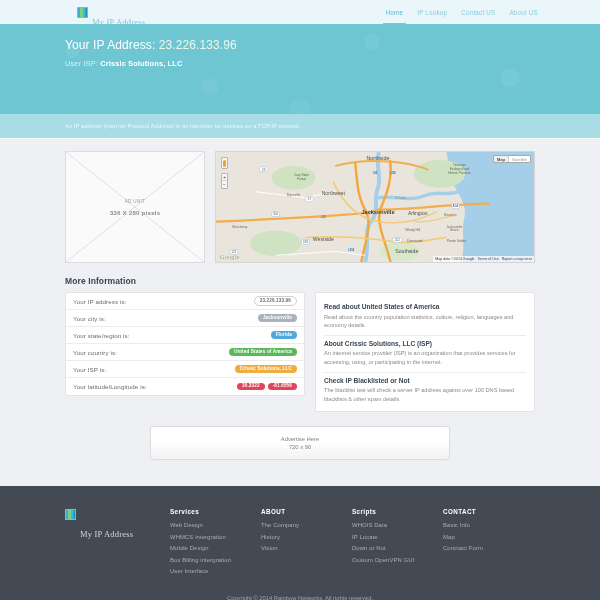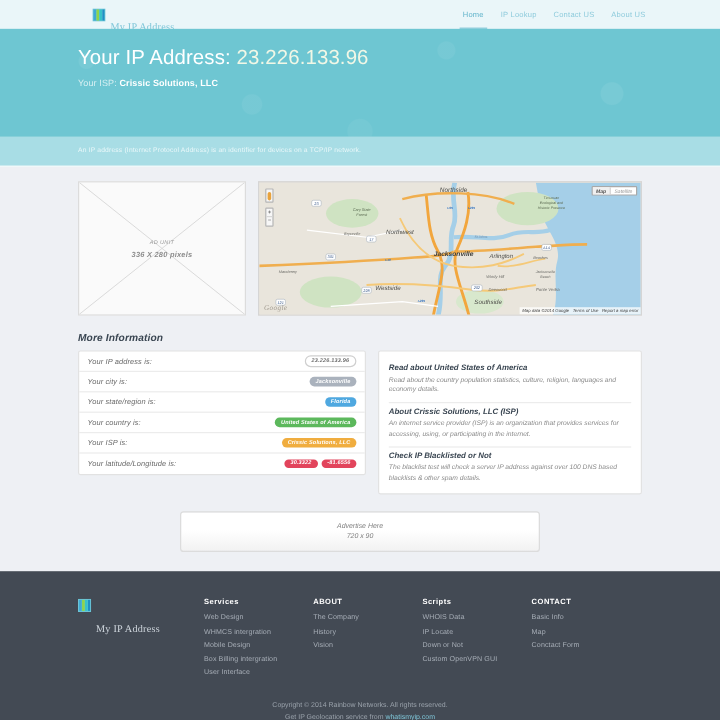--- a/index.html
+++ b/index.html
@@ -45,37 +45,37 @@
     content:""; position:absolute; inset:0;
     background-image:
       radial-gradient(circle at 12% 30%, rgba(255,255,255,.07) 0 6px, transparent 7px),
       radial-gradient(circle at 35% 70%, rgba(255,255,255,.06) 0 8px, transparent 9px),
       radial-gradient(circle at 62% 20%, rgba(255,255,255,.06) 0 7px, transparent 8px),
       radial-gradient(circle at 85% 60%, rgba(255,255,255,.07) 0 9px, transparent 10px),
       radial-gradient(circle at 50% 95%, rgba(255,255,255,.05) 0 10px, transparent 11px);
   }
   .hero-inner { position: relative; padding-top: 14px; }
   .hero h1 {
-    font-size: 17px; font-weight: normal; color: #ffffff; letter-spacing: .1px;
+    font-size: 12px; font-weight: normal; color: #ffffff; letter-spacing: .1px;
   }
   .hero h1 .ipval { color: #f1f7e6; }
   .hero .sub {
     font-size: 7.5px; color: #d8f0f3; margin-top: 7px; letter-spacing: .1px;
   }
   .hero .sub b { color: #ffffff; font-weight: bold; }
 
   
   .infostrip {
     width: 600px; height: 25px; background: #a8dde5; display: flex; align-items: center;
     border-bottom: 1px solid #fff;
   }
   .infostrip p { font-size: 5.6px; color: #eaf8fa; letter-spacing: .15px; }
 
   
-  .main { background: #eef0f4; width: 600px; padding-top: 12px; padding-bottom: 16px; font-style: italic; }
+  .main { background: #eef0f4; width: 600px; padding-top: 12px; padding-bottom: 26px; }
 
   .topcols { display: flex; gap: 10px; align-items: flex-start; }
 
   .adbox {
     width: 140px; height: 112px; background: #fafafa; border: 1px solid #dcdcdc;
     position: relative; display: flex; flex-direction: column;
     align-items: center; justify-content: center; gap: 5px;
   }
   .adbox svg { position: absolute; inset: 0; width: 100%; height: 100%; }
   .adbox .t1 { font-size: 4.6px; color: #9a9a9a; letter-spacing: .3px; position:relative; }
@@ -197,21 +197,21 @@
       <a class="nav-link" href="#">About US</a>
     </div>
   </div>
 
   <div class="hero">
     <div class="wrap hero-inner">
       <h1>
         <span>Your IP Address: </span><span class="ipval">23.226.133.96</span>
       </h1>
       <div class="sub">
-        <span>Your ISP: </span><b>Crissic Solutions, LLC</b>
+        <span>User ISP: </span><b>Crissic Solutions, LLC</b>
       </div>
     </div>
   </div>
 
   <div class="infostrip">
     <div class="wrap">
       <p>An IP address (Internet Protocol Address) is an identifier for devices on a TCP/IP network.</p>
     </div>
   </div>
 

